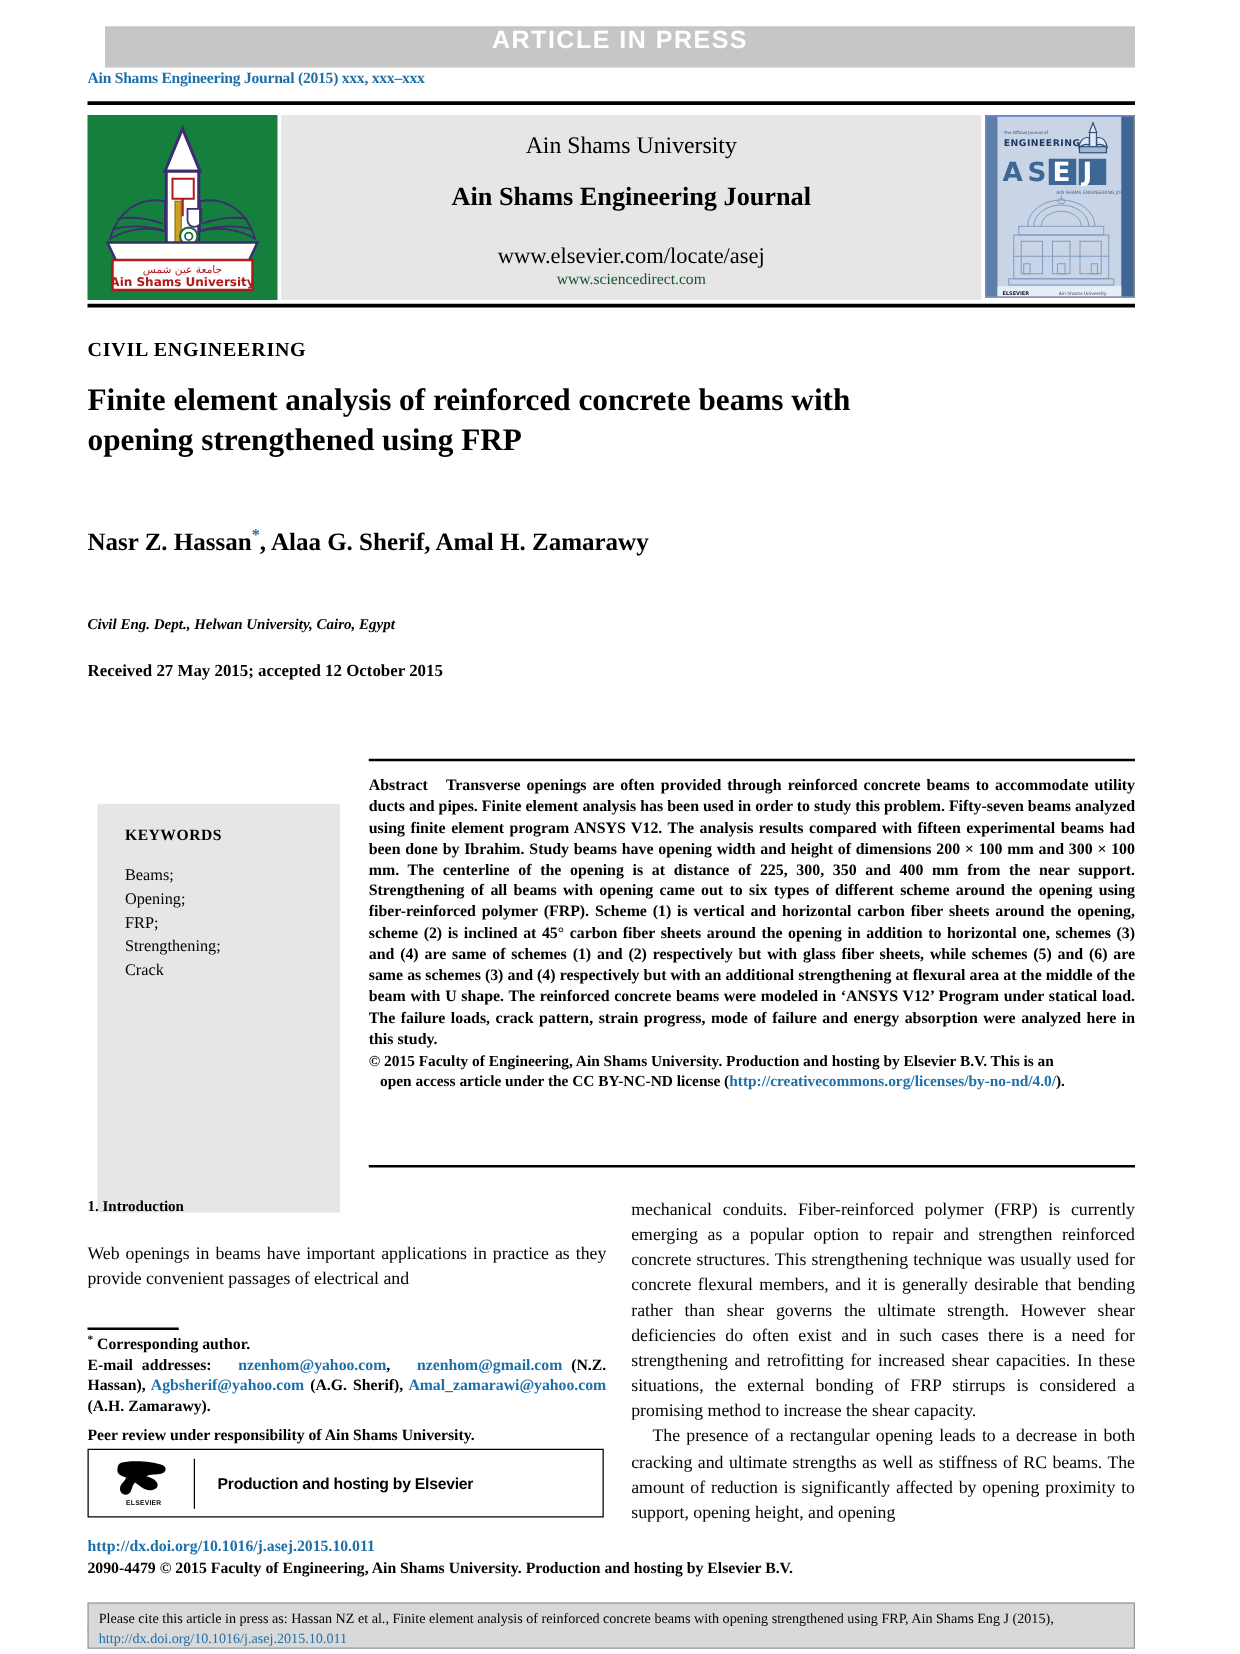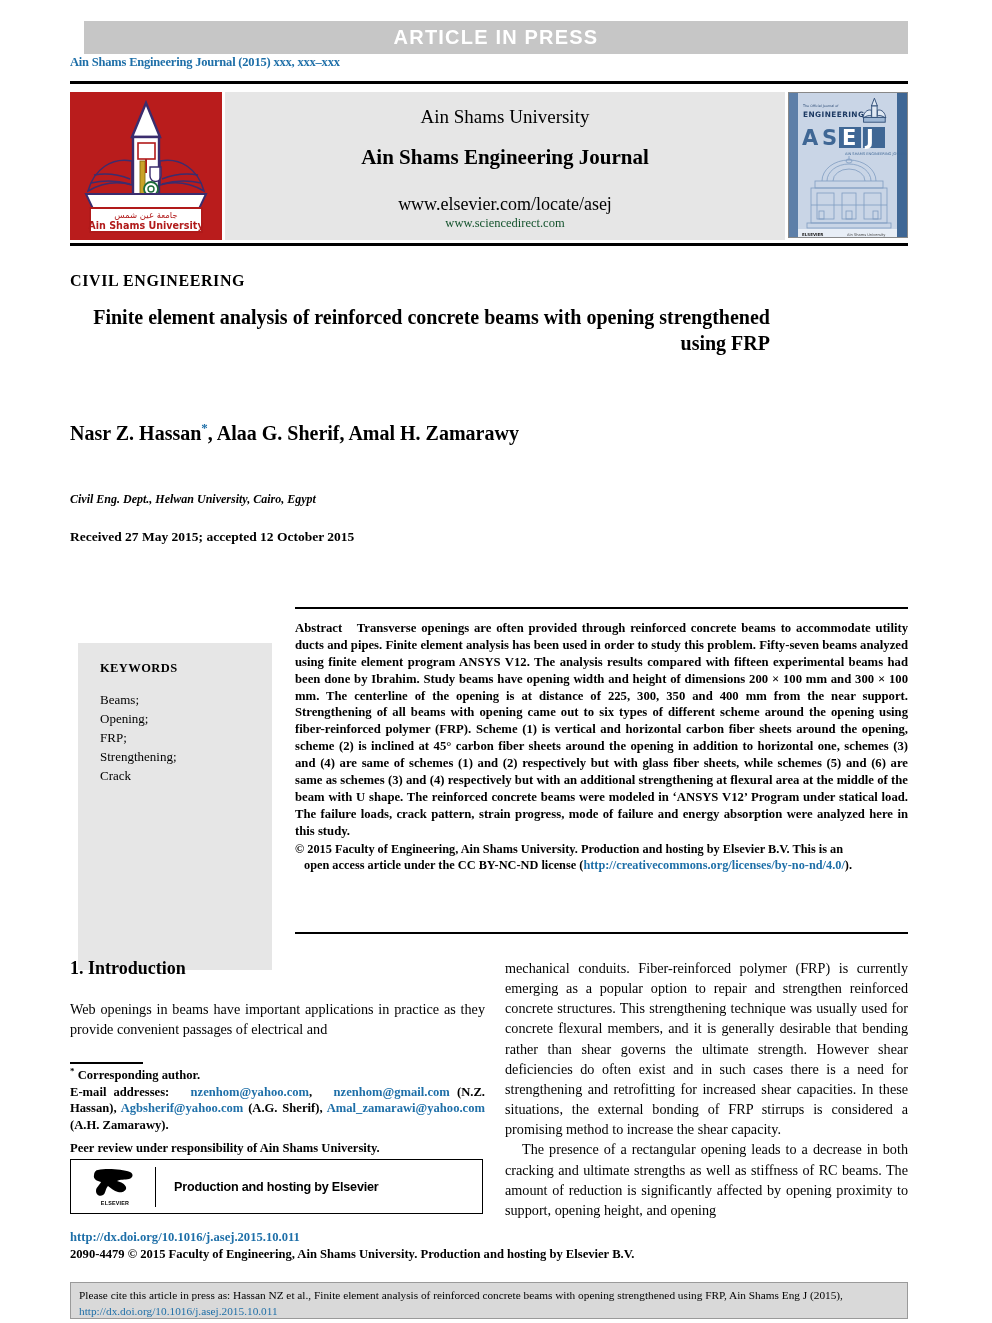--- a/index.html
+++ b/index.html
@@ -14,21 +14,21 @@
     position: relative;
     overflow: hidden;
   }
   .page { position: relative; width: 992px; height: 1323px; }
 
   
   .press-bar {
     position: absolute; left: 84px; top: 21px;
     width: 824px; height: 33px;
     background: #c6c6c6;
-    display: flex; align-items: center; justify-content: center;
+    display: flex; justify-content: center;
   }
   .press-bar .txt {
     font-family: "Liberation Sans", sans-serif;
     font-weight: bold; font-size: 20px;
     letter-spacing: 1.2px;
     color: #ffffff;
   }
   .journal-ref {
     position: absolute; left: 70px; top: 55px;
     font-family: "Liberation Serif", serif;
@@ -39,21 +39,21 @@
   .rule-thick-top {
     position: absolute; left: 70px; top: 81px;
     width: 838px; height: 3px; background: #000;
   }
 
   
   .masthead { position: absolute; left: 70px; top: 90px; width: 838px; height: 152px; }
   .logo-box {
     position: absolute; left: 0; top: 2px;
     width: 152px; height: 148px;
-    background: #b91c1c;
+    background: #15803d;
     display: flex; align-items: center; justify-content: center;
   }
   .center-box {
     position: absolute; left: 155px; top: 2px;
     width: 560px; height: 148px;
     background: #e6e6e6;
     display: flex; flex-direction: column;
     align-items: center; justify-content: center;
   }
   .center-box .univ {
@@ -81,23 +81,22 @@
 
   
   .section-label {
     position: absolute; left: 70px; top: 272px;
     font-size: 16px; font-weight: bold;
     letter-spacing: 0.6px;
   }
   .art-title {
     position: absolute; left: 70px; top: 305px;
     width: 700px;
-    font-size: 20px; font-weight: bold;
+    font-size: 25px; font-weight: bold;
     line-height: 1.28;
-    text-align: right;
   }
   .authors {
     position: absolute; left: 70px; top: 420px;
     font-size: 20px; font-weight: bold;
   }
   .authors .star { color: #1e6fa8; font-size: 13px; vertical-align: super; }
   .affil {
     position: absolute; left: 70px; top: 492px;
     font-size: 12px; font-style: italic; font-weight: bold;
   }
@@ -148,21 +147,21 @@
 
   
   .col-left {
     position: absolute; left: 70px; top: 958px;
     width: 415px;
   }
   .col-right {
     position: absolute; left: 505px; top: 958px;
     width: 403px;
   }
-  .h2 { font-size: 18px; font-weight: bold; margin: 0 0 20px 0; }
+  .h2 { font-size: 12px; font-weight: bold; margin: 0 0 20px 0; }
   .para {
     font-size: 14.2px; line-height: 1.42;
     text-align: justify; margin: 0;
   }
   .para.indent { text-indent: 17px; }
 
   
   .fn-rule {
     position: absolute; left: 70px; top: 1062px;
     width: 73px; height: 2px; background: #000;

